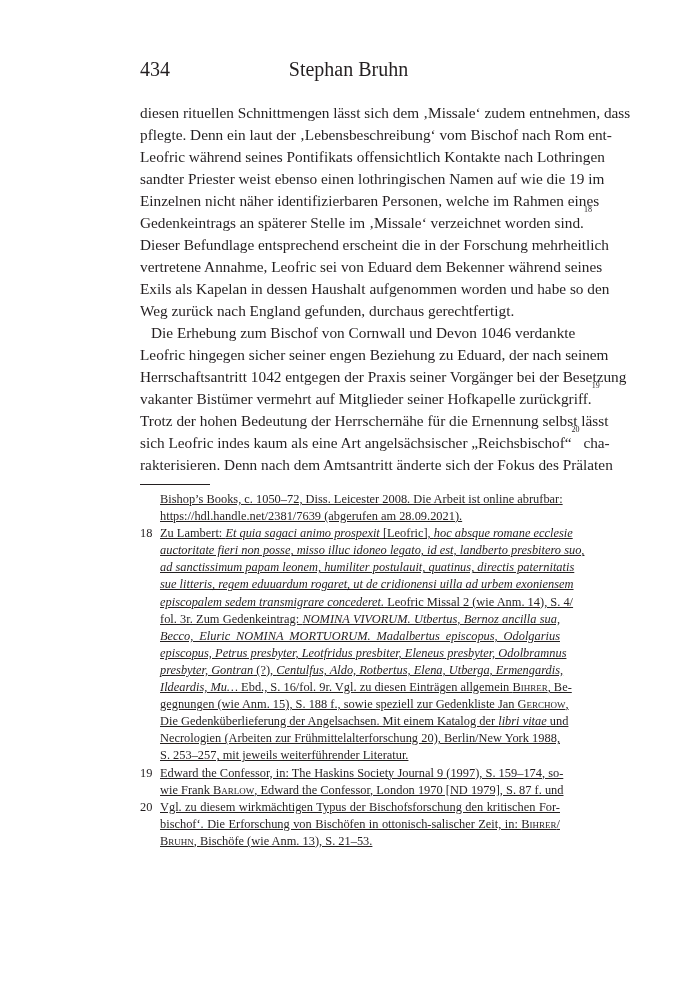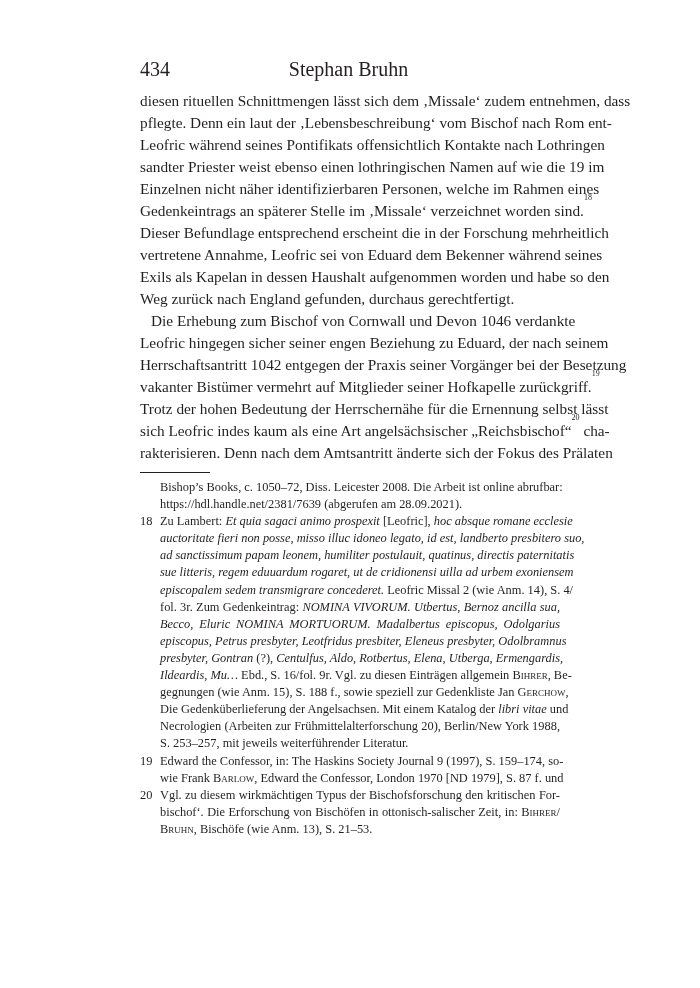--- a/index.html
+++ b/index.html
@@ -1,30 +1,30 @@
 <!DOCTYPE html>
 <html><head>
 <meta charset="utf-8">
 <style>
   html, body { margin: 0; padding: 0; background: #ffffff; }
   body { width: 700px; height: 988px; position: relative; overflow: hidden; color: #231f20; font-family: "Liberation Serif", "DejaVu Serif", serif; }
   .page { position: absolute; left: 140px; top: 58px; width: 420px; }
   .header { position: relative; height: 24px; font-size: 20px; }
   .header .pnum { position: absolute; left: 0; top: 0; }
   .header .author { position: absolute; left: 0; right: 3px; top: 0; text-align: center; }
-  .body-text { margin-top: 8px; font-size: 15.3px; line-height: 22px; }
+  .body-text { margin-top: 20px; font-size: 15.3px; line-height: 22px; }
   .body-text .line { display: block; text-align: justify; text-align-last: justify; white-space: nowrap; overflow: visible; height: 22px; }
   .body-text .line.last { text-align-last: left; }
   .body-text .line.indent { text-indent: 11px; }
   sup { font-size: 8px; vertical-align: top; position: relative; top: -2px; line-height: 0; }
   .rule { width: 70px; border-top: 1px solid #231f20; margin: 8px 0 6px 0; }
   .notes { font-size: 12.4px; line-height: 17.1px; }
   .note { position: relative; padding-left: 20px; }
   .note .num { position: absolute; left: 0; top: 0; }
-  .note .line { display: block; text-align: justify; text-align-last: justify; white-space: nowrap; height: 17.1px; }
+  .note .line { display: block; text-align: justify; text-align-last: justify; white-space: nowrap; height: 17.1px; text-decoration: underline; }
   .note .line.last { text-align-last: left; }
   i { font-style: italic; }
   .sc { font-variant: small-caps; }
 </style>
 </head>
 <body>
 
 <div class="page">
   <div class="header">
     <span class="pnum">434</span>

